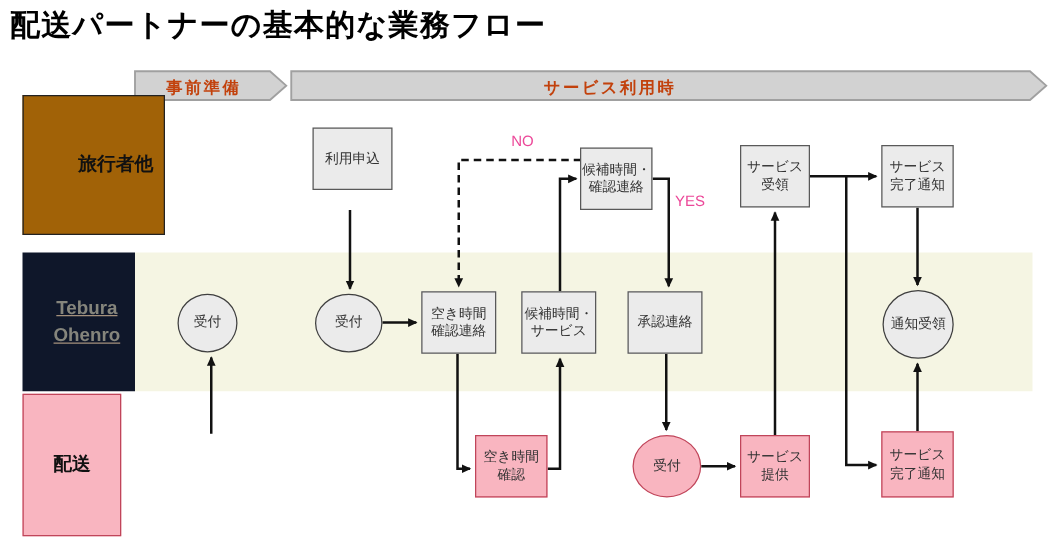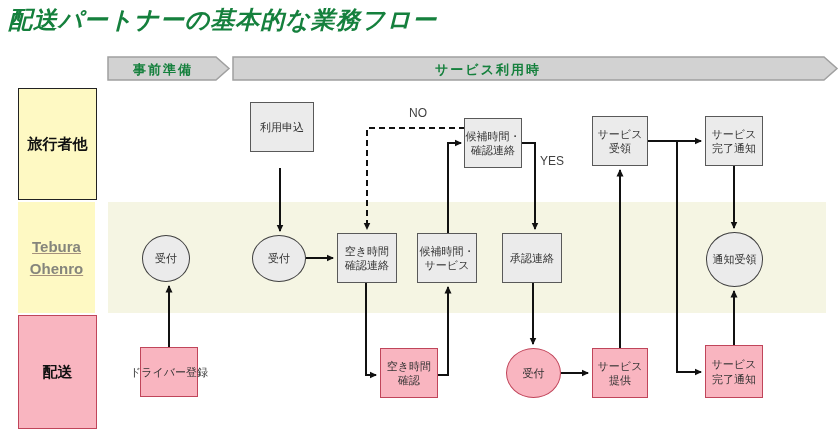--- a/index.html
+++ b/index.html
@@ -1,53 +1,53 @@
 <!DOCTYPE html>
 <html><head>
 <meta charset="utf-8">
 <style>
   html,body{margin:0;padding:0;background:#fff;}
   #stage{
     position:relative;width:840px;height:432px;background:#ffffff;overflow:hidden;
     font-family:"Liberation Sans","DejaVu Sans",sans-serif;
   }
   #title{
-    position:absolute;left:8px;top:4px;font-size:24px;font-weight:bold;color:#15803d;
-    letter-spacing:1px;white-space:nowrap;font-style:italic;
+    position:absolute;left:8px;top:4px;font-size:24px;font-weight:bold;color:#000000;
+    letter-spacing:1px;white-space:nowrap;
   }
   .phase-label{
-    position:absolute;top:61px;height:18px;text-align:center;color:#15803d;
+    position:absolute;top:61px;height:18px;text-align:center;color:#c2410c;
     font-size:13px;font-weight:bold;z-index:2;letter-spacing:2px;
   }
   .lane-label{
     position:absolute;left:18px;width:77px;display:flex;flex-direction:column;
     align-items:center;justify-content:center;text-align:center;
     font-size:15px;font-weight:bold;color:#111;z-index:2;line-height:1.45;
   }
-  #lane-traveler{top:88px;height:110px;background:#fef9c3;border:1.5px solid #222;}
-  #lane-tebura{top:202px;height:111px;background:#fef9c3;}
+  #lane-traveler{top:76px;height:110px;background:#a16207;border:1.5px solid #222;padding-left:35px;}
+  #lane-tebura{top:202px;height:111px;background:#0f172a;padding-left:13px;}
   #lane-tebura span{color:#85857c;text-decoration:underline;text-decoration-color:#a5917c;}
   #lane-partner{top:315px;height:112px;background:#f9b5c0;border:1.5px solid #c0455a;gap:37px;}
   #band-tebura{
     position:absolute;left:108px;top:202px;width:718px;height:111px;
     background:#f5f5e3;z-index:0;
   }
   svg.overlay{position:absolute;left:0;top:0;z-index:1;}
   .node{
     position:absolute;display:flex;flex-direction:column;align-items:center;
     justify-content:center;text-align:center;font-size:11px;line-height:1.3;
     color:#333;z-index:2;box-sizing:border-box;
   }
   .node span{display:block;}
   .gray{background:#ebebeb;border:1.5px solid #595959;}
   .pinknode{background:#f9b5c0;border:1.5px solid #c0455a;}
   .circle{border-radius:50%;}
   .circle.gray{border:1.4px solid #3f3f3f;}
   .nowrap span{white-space:nowrap;}
-  .edge-label{position:absolute;font-size:12px;color:#404040;z-index:2;}
+  .edge-label{position:absolute;font-size:12px;color:#ec4899;z-index:2;}
 </style>
 </head>
 <body>
 
 <div id="stage">
 
   <div id="title">配送パートナーの基本的な業務フロー</div>
 
   <div id="band-tebura"></div>
 
@@ -126,23 +126,20 @@
     <span>候補時間・</span>
     <span>サービス</span>
   </div>
   <div class="node gray" style="left:502px;top:233px;width:60px;height:50px">
     <span>承認連絡</span>
   </div>
   <div class="node gray circle" style="left:706px;top:232px;width:57px;height:55px">
     <span>通知受領</span>
   </div>
 
-  <div class="node pinknode nowrap" style="left:140px;top:347px;width:58px;height:50px">
-    <span>ドライバー登録</span>
-  </div>
   <div class="node pinknode" style="left:380px;top:348px;width:58px;height:50px">
     <span>空き時間</span>
     <span>確認</span>
   </div>
   <div class="node pinknode circle" style="left:506px;top:348px;width:55px;height:50px">
     <span>受付</span>
   </div>
   <div class="node pinknode" style="left:592px;top:348px;width:56px;height:50px">
     <span>サービス</span>
     <span>提供</span>

